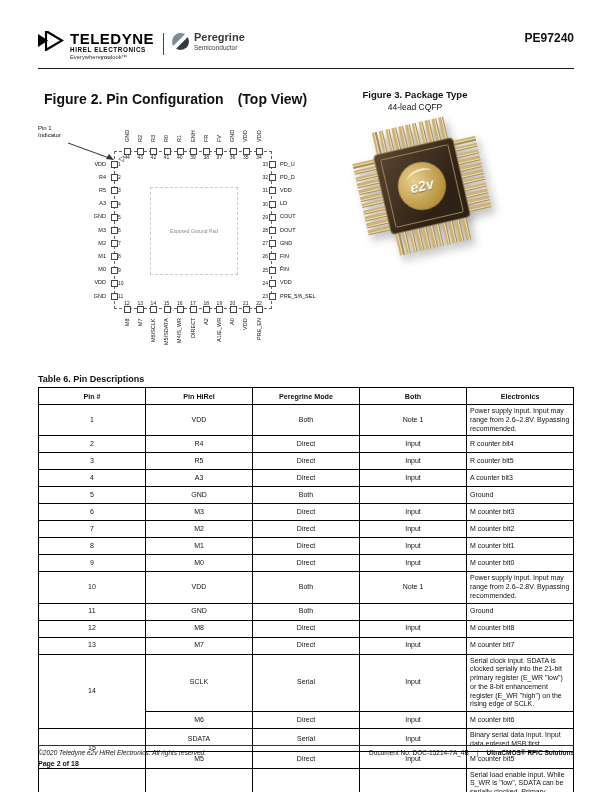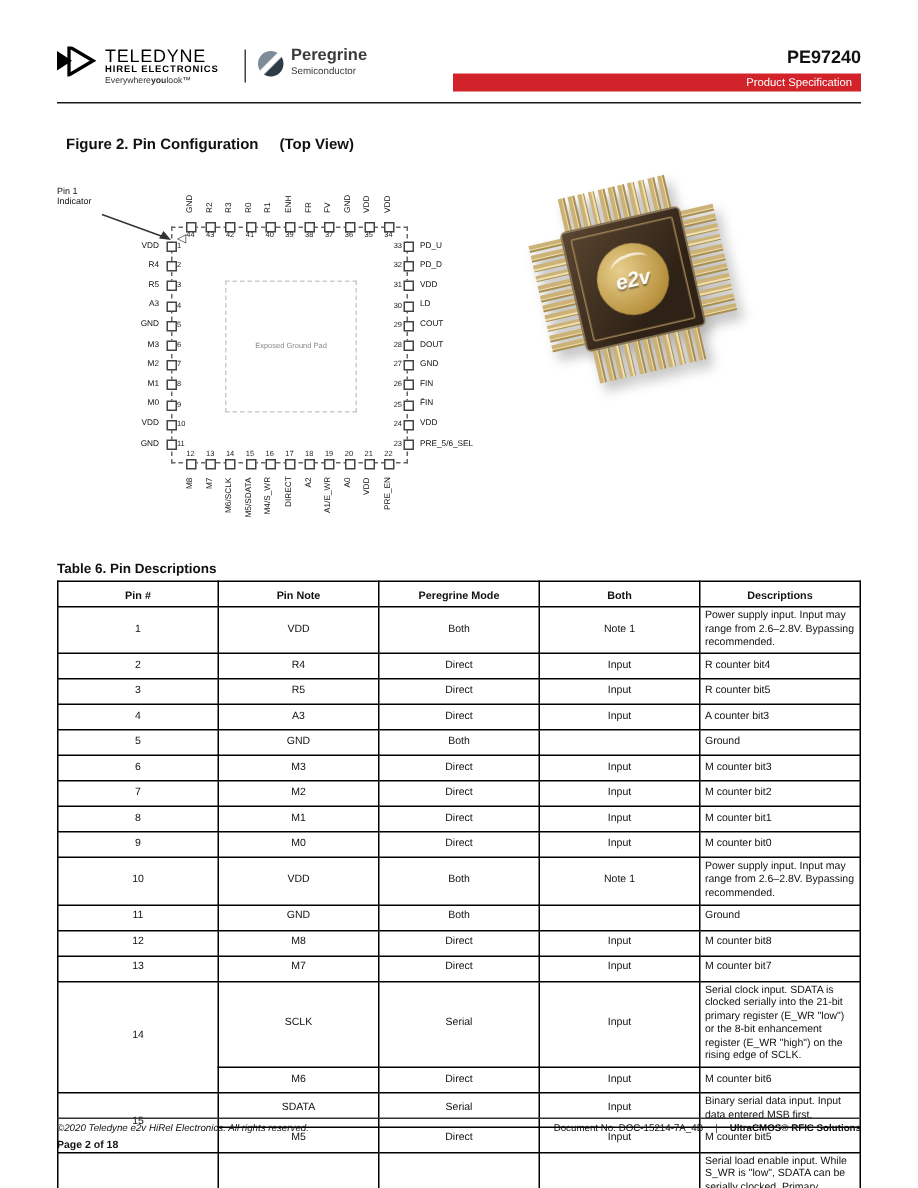--- a/index.html
+++ b/index.html
@@ -3,37 +3,37 @@
 <meta charset="utf-8">
 <style>
   html,body{margin:0;padding:0;background:#ffffff;}
   .page{position:relative;width:612px;height:792px;background:#fff;overflow:hidden;
         font-family:"Liberation Sans",sans-serif;color:#111;}
 
   
   .brand{position:absolute;left:38px;top:31px;display:flex;align-items:flex-start;gap:6px;}
   .tled-icon{width:26px;height:20px;}
   .tled-text{line-height:1;}
-  .tled-name{font-weight:normal;font-size:12px;letter-spacing:.5px;color:#000;}
+  .tled-name{font-weight:bold;font-size:15px;letter-spacing:.5px;color:#000;}
   .tled-div{font-size:6.3px;font-weight:bold;letter-spacing:.6px;margin-top:1px;color:#000;}
   .tled-tag{font-size:5.8px;color:#333;margin-top:2px;}
   .tled-tag b{font-weight:bold;}
   .logo-divider{position:absolute;left:163px;top:33px;width:1px;height:22px;background:#444;}
-  .pgn{position:absolute;left:172px;top:32px;display:flex;gap:5px;align-items:flex-end;}
+  .pgn{position:absolute;left:172px;top:32px;display:flex;gap:5px;align-items:center;}
   .pgn-icon{width:17px;height:17px;border-radius:50%;
      background:linear-gradient(135deg,#7e8c99 40%,#ffffff 44% 56%,#2e3a46 60%);}
   .pgn-name{font-size:11px;font-weight:bold;color:#3a3a3a;line-height:1;}
   .pgn-sub{font-size:6.5px;color:#3a3a3a;margin-top:1px;}
   .part-no{position:absolute;right:38px;top:31px;font-size:12px;font-weight:bold;text-align:right;}
   .red-bar{position:absolute;right:38px;top:49px;width:272px;height:12px;background:#d2232a;
      color:#fff;font-size:7.5px;line-height:12px;text-align:right;padding-right:6px;box-sizing:border-box;}
   .header-rule{position:absolute;left:38px;right:38px;top:68px;border-top:1.5px solid #1a1a1a;}
 
   
-  .fig2-title{position:absolute;left:44px;top:91px;font-size:10px;font-weight:bold;}
+  .fig2-title{position:absolute;left:44px;top:91px;font-size:14px;font-weight:bold;}
   .fig2-title .gap{display:inline-block;width:14px;}
   .fig3-block{position:absolute;left:330px;top:89px;width:170px;text-align:center;}
   .fig3-title{font-size:9.5px;font-weight:bold;}
   .fig3-sub{font-size:8.5px;margin-top:2px;}
 
   
   .pinout{position:absolute;left:36px;top:103px;width:312px;height:276px;}
   .chip{position:absolute;left:78px;top:48px;width:158px;height:158px;border:1px dashed #666;box-sizing:border-box;}
   .gpad{position:absolute;left:114px;top:84px;width:86px;height:86px;border:1px dashed #ccc;
         display:flex;align-items:center;justify-content:center;}
@@ -112,25 +112,28 @@
   </div>
   <div class="logo-divider"></div>
   <div class="pgn">
     <div class="pgn-icon"></div>
     <div>
       <div class="pgn-name">Peregrine</div>
       <div class="pgn-sub">Semiconductor</div>
     </div>
   </div>
   <div class="part-no">PE97240</div>
-  <div class="red-bar">Product Specification</div>
   <div class="header-rule"></div>
 
   <div class="fig2-title">
     <span>Figure 2. Pin Configuration</span><span class="gap"></span><span>(Top View)</span>
+  </div>
+  <div class="fig3-block">
+    <div class="fig3-title">Figure 3. Package Type</div>
+    <div class="fig3-sub">44-lead CQFP</div>
   </div>
 
   <div class="pinout">
     <div class="chip"></div>
     <div class="gpad">
       <span>Exposed Ground Pad</span>
     </div>
     <div class="pin1-text">Pin 1
 Indicator</div>
     <svg class="pin1-arrow" width="66" height="30">
@@ -284,24 +287,24 @@
         </div>
       </div>
     </div>
   </div>
 
   <div class="tbl-title">Table 6. Pin Descriptions</div>
   <table class="pin-table">
     <thead>
         <tr>
           <th>Pin #</th>
-          <th>Pin Note</th>
+          <th>Pin HiRel</th>
           <th>Peregrine Mode</th>
           <th>Both</th>
-          <th>Descriptions</th>
+          <th>Electronics</th>
         </tr>
       </thead>
     <tbody>
         <tr>
           <td rowspan="1" class="c-pin">1</td>
           <td class="c-name">VDD</td>
           <td class="c-mode">Both</td>
           <td class="c-type">Note 1</td>
           <td class="c-desc">Power supply input. Input may range from 2.6–2.8V. Bypassing recommended.</td>
         </tr>

